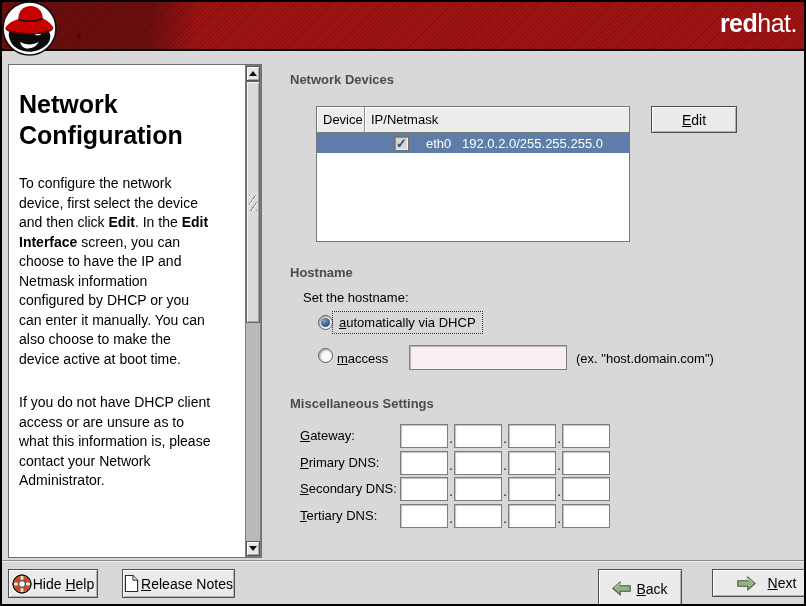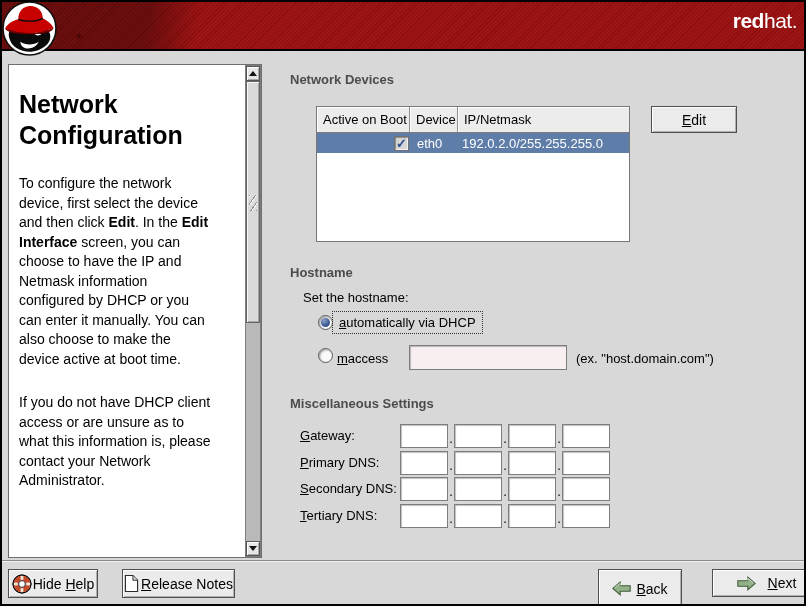--- a/index.html
+++ b/index.html
@@ -9,21 +9,21 @@
 
   
   .banner { position:absolute; left:0; top:0; width:806px; height:51px;
     background:
       linear-gradient(100deg, rgba(0,0,0,0.32) 0px, rgba(0,0,0,0.32) 150px, rgba(0,0,0,0.0) 200px),
       repeating-linear-gradient(315deg, rgba(0,0,0,0.10) 0 1px, rgba(255,255,255,0.02) 1px 3px),
       #9c1010;
     border-bottom:2px solid #000; }
   .logo-circle { position:absolute; left:2px; top:1px; width:55px; height:55px; z-index:5; }
   .registered { position:absolute; left:76px; top:32px; font-size:8px; color:#2c0000; z-index:6; }
-  .wordmark { position:absolute; top:9px; right:9px; color:#fff; font-size:21px; letter-spacing:-0.5px; z-index:5; }
+  .wordmark { position:absolute; top:9px; right:9px; color:#fff; font-size:25px; letter-spacing:-0.5px; z-index:5; }
   .wordmark .bold { font-weight:700; }
   .wordmark .light { font-weight:400; }
 
   
   .help-panel { position:absolute; left:8px; top:64px; width:254px; height:494px;
     background:#fff; border:1px solid #6f6f6f; overflow:hidden; }
   .help-content { position:absolute; left:10px; top:0; width:218px; color:#000; }
   .help-title { font-size:25px; font-weight:700; line-height:31px; margin-top:24px; }
   .help-p { font-size:14px; line-height:19.5px; white-space:pre-line; }
   .p1 { margin-top:18px; } .p2 { margin-top:23px; } .p3 { margin-top:24px; }
@@ -50,21 +50,21 @@
   
   .devtable { position:absolute; left:316px; top:106px; width:314px; height:136px;
     background:#fff; border:1px solid #777; }
   .thead { display:flex; height:26px; }
   .th { background:#ececec; border-right:1px solid #8f8f8f; border-bottom:1px solid #7d7d7d;
     box-shadow:inset 1px 1px 0 #fff; display:flex; align-items:center; padding-left:6px;
     font-size:13px; color:#000; cursor:pointer; }
   .th1 { width:93px; } .th2 { width:48px; } .th3 { flex:1; border-right:none; }
   .trow { display:flex; height:20px; background:#5f7da9; color:#fff; align-items:center; font-size:13px; cursor:pointer; }
   .td1 { width:93px; display:flex; justify-content:flex-end; align-items:center; }
-  .td2 { width:48px; padding-left:7px; } .td3 { flex:1; padding-left:4px; }
+  .td2 { width:48px; padding-left:16px; } .td3 { flex:1; padding-left:4px; }
   .cbx { width:15px; height:15px; margin-right:1px; background:#d6d6d6; border:1px solid #6f6f6f;
     box-shadow:inset 1px 1px 1px rgba(0,0,0,.35), inset -1px -1px 0 #f2f2f2;
     color:#2c4d8f; font-size:13px; line-height:13px; font-weight:700; text-align:center; cursor:pointer; }
 
   
   .gbtn { position:absolute; display:flex; align-items:center; justify-content:center; gap:3px;
     background:#ebebeb; border:1px solid #4f4f4f;
     box-shadow:inset 1px 1px 0 #fff, inset -1px -1px 0 #b0b0b0;
     font-size:14px; color:#000; cursor:pointer; }
 
@@ -137,21 +137,20 @@
       </div>
     <div class="sb-btn sb-down">
         <span class="tri-down"></span>
       </div>
   </div>
 
   <div class="sect" style="left:290px; top:72px;">Network Devices</div>
 
   <div class="devtable">
     <div class="thead">
-      <div class="th th1">Active on Boot</div>
       <div class="th th2">Device</div>
       <div class="th th3">IP/Netmask</div>
     </div>
     <div class="trow">
       <div class="td1">
         <span class="cbx">✓</span>
       </div>
       <div class="td2">eth0</div>
       <div class="td3">192.0.2.0/255.255.255.0</div>
     </div>

